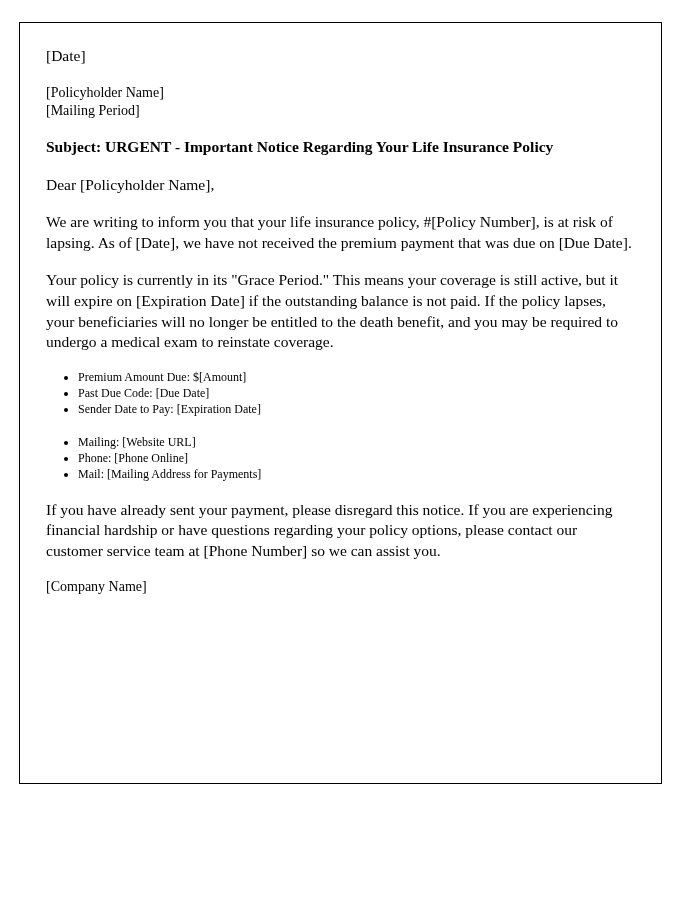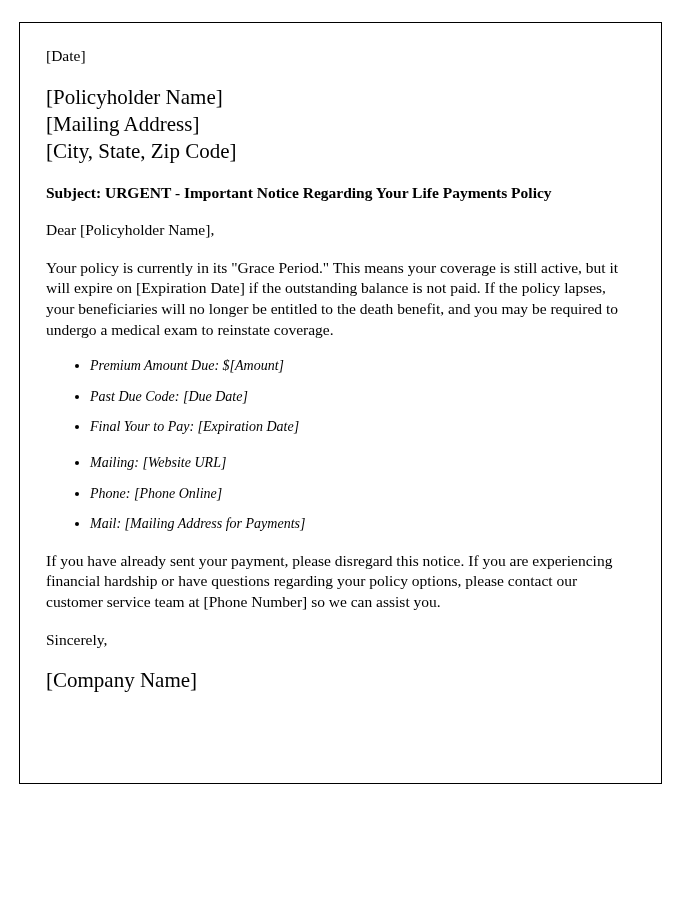--- a/index.html
+++ b/index.html
@@ -36,77 +36,75 @@
   }
   p {
     margin: 0;
     font-size: 15.5px;
     line-height: 1.33;
   }
   .block {
     margin-bottom: 17px;
   }
   .tight-line {
-    font-size: 21px;
+    font-size: 14px;
     line-height: 1.30;
   }
   .bold {
     font-weight: bold;
   }
   ul {
     margin: 0 0 17px 0;
     padding-left: 32px;
     list-style-type: disc;
   }
   li {
-    font-size: 14px;
+    font-size: 12px;
     line-height: 1.33;
-    margin: 12px;
-    font-style: italic;
+    margin: 0;
   }
 </style>
 </head>
 <body>
 
 <div class="page">
   <div class="letter-frame"></div>
 
   <div class="letter-body">
 
     <p class="block">[Date]</p>
 
     <div class="block">
       <div class="tight-line">[Policyholder Name]</div>
-      <div class="tight-line">[Mailing Address]</div>
-      <div class="tight-line">[City, State, Zip Code]</div>
+      <div class="tight-line">[Mailing Period]</div>
     </div>
 
-    <p class="block bold">Subject: URGENT - Important Notice Regarding Your Life Payments Policy</p>
+    <p class="block bold">Subject: URGENT - Important Notice Regarding Your Life Insurance Policy</p>
 
     <p class="block">Dear [Policyholder Name],</p>
 
+    <p class="block">We are writing to inform you that your life insurance policy, #[Policy Number], is at risk of lapsing. As of [Date], we have not received the premium payment that was due on [Due Date].</p>
 
     <p class="block">Your policy is currently in its "Grace Period." This means your coverage is still active, but it will expire on [Expiration Date] if the outstanding balance is not paid. If the policy lapses, your beneficiaries will no longer be entitled to the death benefit, and you may be required to undergo a medical exam to reinstate coverage.</p>
 
 
     <ul>
       <li>Premium Amount Due: $[Amount]</li>
       <li>Past Due Code: [Due Date]</li>
-      <li>Final Your to Pay: [Expiration Date]</li>
+      <li>Sender Date to Pay: [Expiration Date]</li>
     </ul>
 
 
     <ul>
       <li>Mailing: [Website URL]</li>
       <li>Phone: [Phone Online]</li>
       <li>Mail: [Mailing Address for Payments]</li>
     </ul>
 
     <p class="block">If you have already sent your payment, please disregard this notice. If you are experiencing financial hardship or have questions regarding your policy options, please contact our customer service team at [Phone Number] so we can assist you.</p>
 
-    <p class="block">Sincerely,</p>
 
     <div class="block">
       <div class="tight-line">[Company Name]</div>
     </div>
 
   </div>
 </div>
 
 </body></html>

